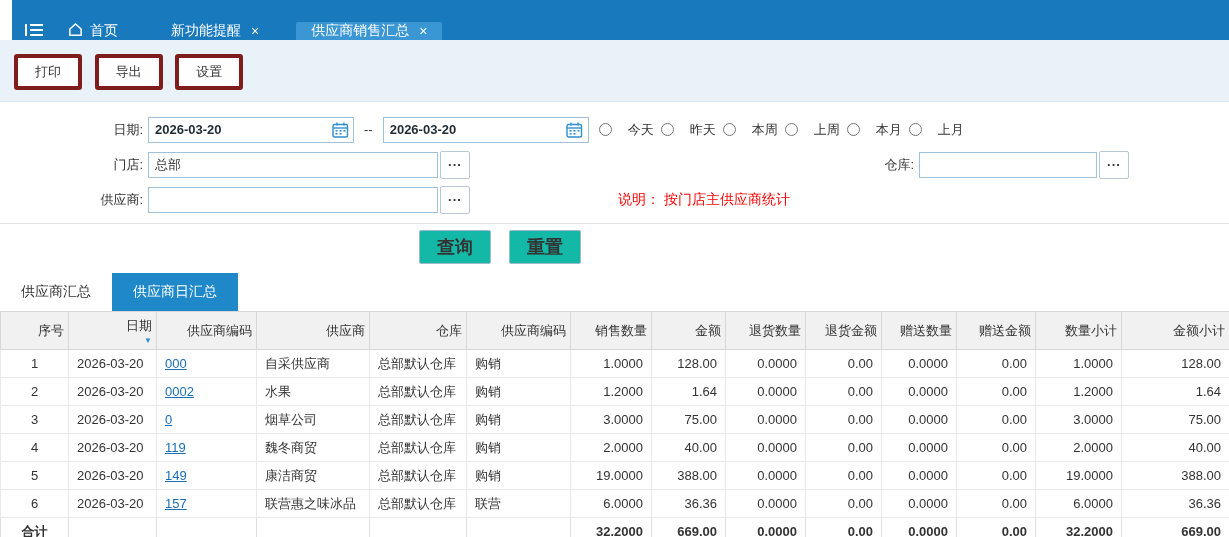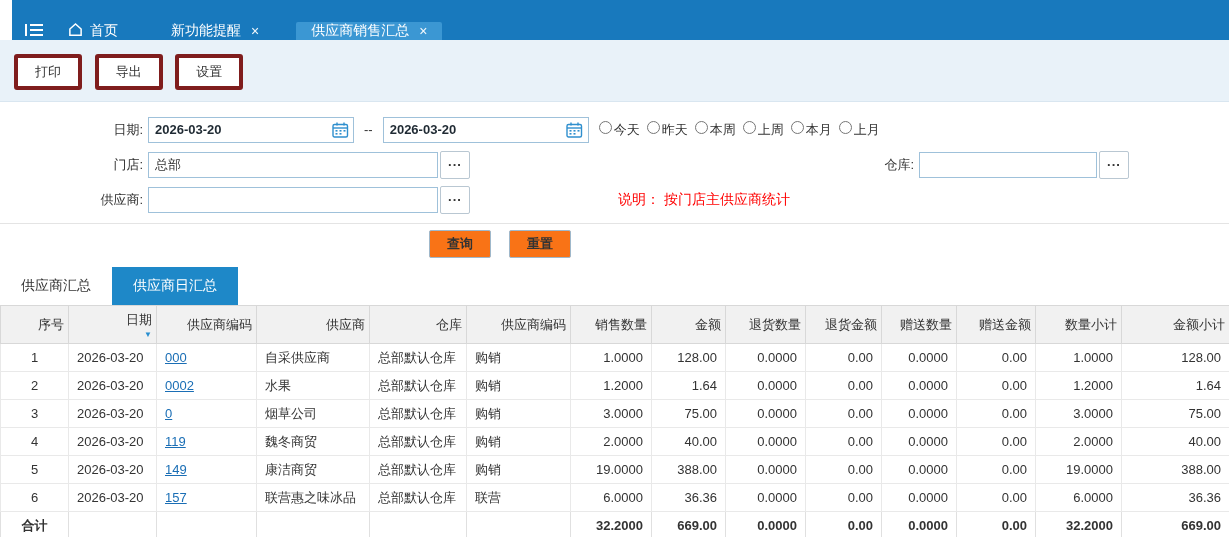--- a/index.html
+++ b/index.html
@@ -23,35 +23,35 @@
   .filters{padding-top:10px;background:#fff;}
   .frow{display:flex;align-items:center;height:35px;}
   .flabel{width:148px;text-align:right;padding-right:5px;box-sizing:border-box;font-size:13px;color:#333;}
   .ibox{display:flex;align-items:center;border:1px solid #9fc1da;height:26px;background:#fff;box-sizing:border-box;}
   .date-box{width:206px;}
   .ibox .val{flex:1;padding-left:6px;color:#333;white-space:nowrap;overflow:hidden;}
   .date-box .val{font-weight:700;color:#1f2a33;}
   .cal-btn{width:26px;height:100%;display:flex;align-items:center;justify-content:center;cursor:pointer;}
   .dash{margin:0 10px;color:#333;}
   .radios{display:flex;align-items:center;margin-left:10px;}
-  .radios label{display:flex;gap:2px;margin-right:7px;cursor:pointer;font-size:13px;white-space:nowrap;}
+  .radios label{display:flex;align-items:center;gap:16px;margin-right:7px;cursor:pointer;font-size:13px;white-space:nowrap;}
   .radios input{margin:0;width:13px;height:13px;}
   .txt-box{width:290px;}
   .ellipsis-btn{width:30px;height:28px;border:1px solid #b9c7d2;background:#fff;margin-left:2px;cursor:pointer;
                 font-weight:700;font-size:13px;display:flex;align-items:center;justify-content:center;
                 letter-spacing:1px;color:#333;padding:0 0 6px 0;box-sizing:border-box;border-radius:2px;}
   .wh-group{margin-left:auto;margin-right:100px;display:flex;align-items:center;}
   .wh-label{width:62px;}
   .wh-box{width:178px;}
   .note{color:#f00;font-size:14px;margin-left:148px;white-space:nowrap;}
 
   .divider{border-top:1px solid #e4e4e4;margin-top:6px;}
   .actions{display:flex;justify-content:center;gap:18px;width:1000px;padding:6px 0 7px;}
-  .act-btn{background:#f97316;border:1px solid #9fb8cb;border-radius:2px;padding:4px 17px;
-           font-size:13px;font-weight:700;color:#333;cursor:pointer;}
+  .act-btn{background:#14b8a6;border:1px solid #9fb8cb;border-radius:2px;padding:4px 17px;
+           font-size:18px;font-weight:700;color:#333;cursor:pointer;}
 
   
   .subtabs{display:flex;align-items:stretch;margin-top:2px;height:38px;}
   .subtab{display:flex;align-items:center;padding:0 21px;font-size:14px;color:#333;cursor:pointer;}
   .subtab.active{background:#1e88c8;color:#fff;}
 
   
   table{border-collapse:collapse;width:1229px;table-layout:fixed;font-size:13px;}
   th{background:#f1f1f1;border:1px solid #d8d8d8;height:38px;font-weight:400;color:#333;
      text-align:right;padding:0 4px;box-sizing:border-box;cursor:pointer;}

